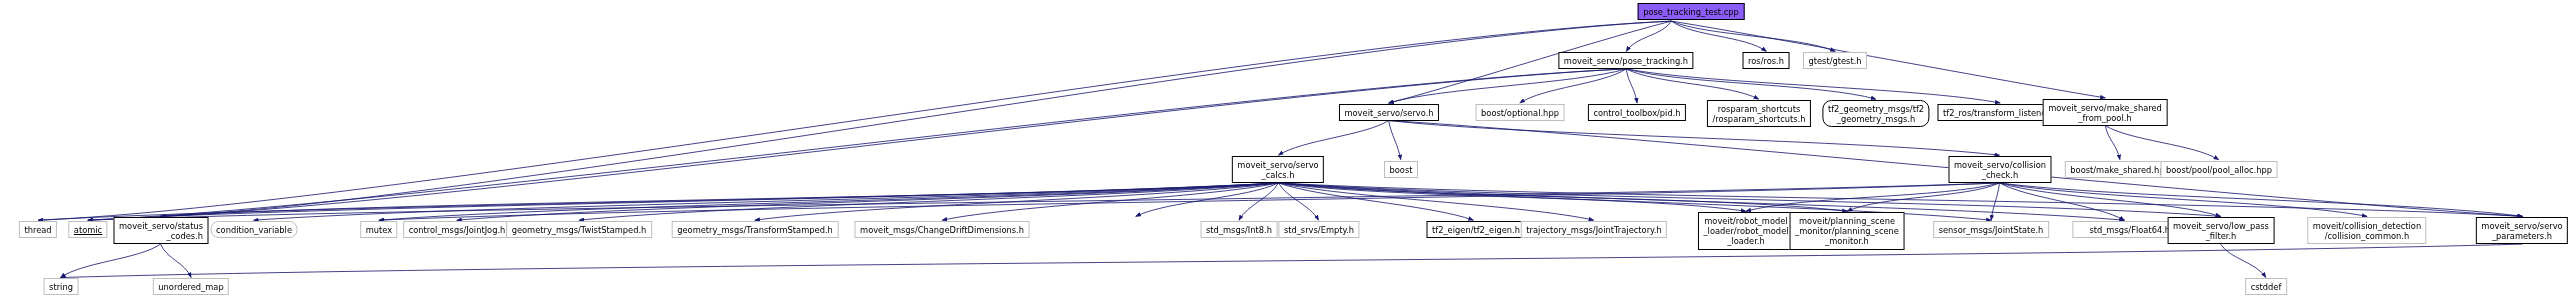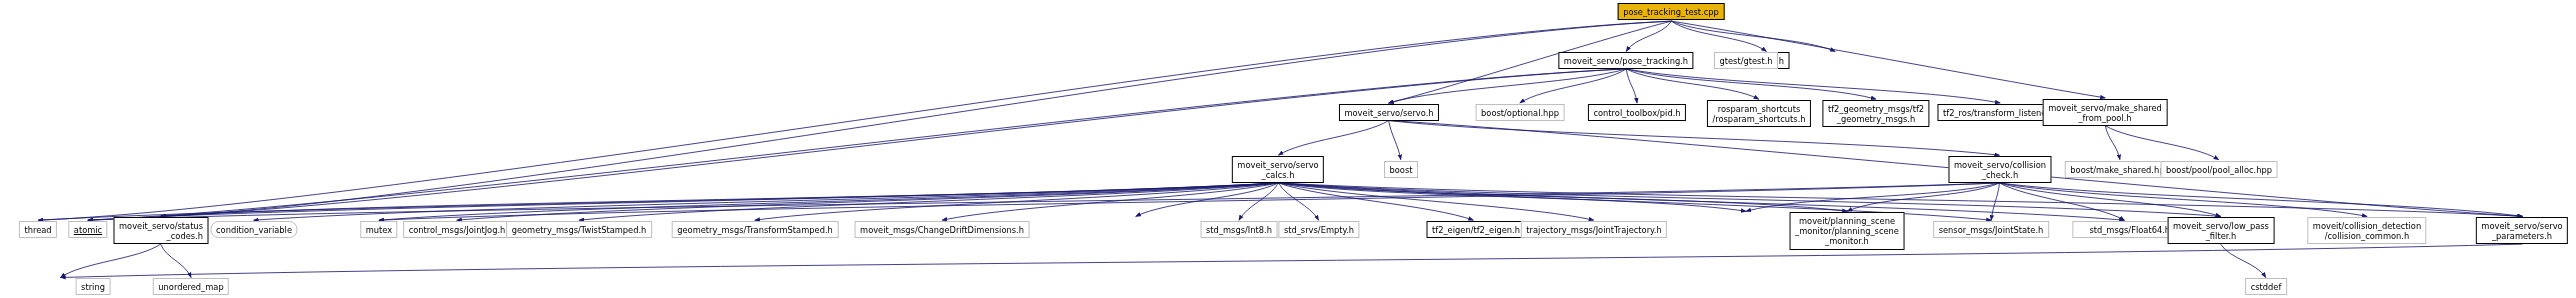--- a/index.html
+++ b/index.html
@@ -20,21 +20,21 @@
     border:0.6px solid #bebebe;
     color:#000000;
     font-size:8.3px;
     line-height:10.2px;
     padding:2.5px 4.5px;
     text-align:center;
     white-space:pre-line;
     box-sizing:content-box;
   }
   .node.linked{border-color:#000000;}
-  .node.root{border:1.3px solid #000000;background:#eab308;}
+  .node.root{border:1.3px solid #000000;background:#8b5cf6;margin-left:20px;}
 </style>
 </head>
 <body>
 
 <div id="graph">
     <svg width="2576" height="299" viewBox="0 0 4044 469">
       <defs>
         <marker id="arrow" markerWidth="9" markerHeight="7" refX="8" refY="3.5" orient="auto" markerUnits="userSpaceOnUse">
           <path d="M0,0 L9,3.5 L0,7 Z" fill="#191970"></path>
         </marker>
@@ -90,27 +90,27 @@
       <path d="M 3139 287 C 3265.94 311, 3589.06 315, 3716 339.5" fill="none" stroke="#191970" stroke-width="1.3" marker-end="url(#arrow)"></path>
       <path d="M 3139 287 C 3319.62 311, 3779.38 315, 3960 339.5" fill="none" stroke="#191970" stroke-width="1.3" marker-end="url(#arrow)"></path>
       <path d="M 252 383 C 217.46 407, 129.54 411, 95 435.5" fill="none" stroke="#191970" stroke-width="1.3" marker-end="url(#arrow)"></path>
       <path d="M 252 383 C 262.56 407, 289.44 411, 300 435.5" fill="none" stroke="#191970" stroke-width="1.3" marker-end="url(#arrow)"></path>
       <path d="M 3486 383 C 3501.62 407, 3541.38 411, 3557 435.5" fill="none" stroke="#191970" stroke-width="1.3" marker-end="url(#arrow)"></path>
       <path d="M 3960 383 C 3109.7 407, 945.3 411, 95 435.5" fill="none" stroke="#191970" stroke-width="1.3" marker-end="url(#arrow)"></path>
     </svg>
     <div class="node root" style="left: 1671px; top: 3.2px;">pose_tracking_test.cpp</div>
     <div class="node linked" style="left: 1626px; top: 52px;">moveit_servo/pose_tracking.h</div>
     <div class="node linked" style="left: 1766px; top: 52px;">ros/ros.h</div>
-    <div class="node external" style="left: 1746px; top: 52px;">gtest/gtest.h</div>
+    <div class="node external" style="left: 1835px; top: 52px;">gtest/gtest.h</div>
     <div class="node linked" style="left: 1389px; top: 104px;">moveit_servo/servo.h</div>
     <div class="node external" style="left: 1520px; top: 104px;">boost/optional.hpp</div>
     <div class="node linked" style="left: 1637px; top: 104px;">control_toolbox/pid.h</div>
     <div class="node linked" style="left: 1759px; top: 100px;">rosparam_shortcuts
 /rosparam_shortcuts.h</div>
-    <div class="node linked" style="left: 1876px; top: 100px;">tf2_geometry_msgs/tf2
+    <div class="node linked" style="left: 1876px; top: 100px; border-radius: 9px;">tf2_geometry_msgs/tf2
 _geometry_msgs.h</div>
     <div class="node linked" style="left: 2000px; top: 104px;">tf2_ros/transform_listener.h</div>
     <div class="node linked" style="left: 2105px; top: 99px;">moveit_servo/make_shared
 _from_pool.h</div>
     <div class="node linked" style="left: 1278px; top: 156px;">moveit_servo/servo
 _calcs.h</div>
     <div class="node external" style="left: 1401px; top: 161px;">boost</div>
     <div class="node linked" style="left: 2000px; top: 156px;">moveit_servo/collision
 _check.h</div>
     <div class="node external" style="left: 2120px; top: 161px;">boost/make_shared.hpp</div>
@@ -122,28 +122,31 @@
     <div class="node external" style="left: 254px; top: 221px; border-radius: 8px;">condition_variable</div>
     <div class="node external" style="left: 379px; top: 221px;">mutex</div>
     <div class="node external" style="left: 457px; top: 221px;">control_msgs/JointJog.h</div>
     <div class="node external" style="left: 579px; top: 221px;">geometry_msgs/TwistStamped.h</div>
     <div class="node external" style="left: 755px; top: 221px;">geometry_msgs/TransformStamped.h</div>
     <div class="node external" style="left: 942px; top: 221px;">moveit_msgs/ChangeDriftDimensions.h</div>
     <div class="node external" style="left: 1239px; top: 221px;">std_msgs/Int8.h</div>
     <div class="node external" style="left: 1319px; top: 221px;">std_srvs/Empty.h</div>
     <div class="node linked" style="left: 1476px; top: 221px;">tf2_eigen/tf2_eigen.h</div>
     <div class="node external" style="left: 1594px; top: 221px;">trajectory_msgs/JointTrajectory.h</div>
+    <div class="node linked" style="left: 1746px; top: 212px;">moveit/robot_model
+_loader/robot_model
+_loader.h</div>
     <div class="node linked" style="left: 1847px; top: 212px;">moveit/planning_scene
 _monitor/planning_scene
 _monitor.h</div>
     <div class="node external" style="left: 1991px; top: 221px;">sensor_msgs/JointState.h</div>
     <div class="node external" style="left: 2124px; top: 221px; padding-left: 16px;">std_msgs/Float64.h</div>
     <div class="node linked" style="left: 2221px; top: 217px;">moveit_servo/low_pass
 _filter.h</div>
     <div class="node external" style="left: 2367px; top: 217px;">moveit/collision_detection
 /collision_common.h</div>
     <div class="node linked" style="left: 2522px; top: 217px;">moveit_servo/servo
 _parameters.h</div>
-    <div class="node external" style="left: 61px; top: 278px; margin-left: 32px;">string</div>
+    <div class="node external" style="left: 61px; top: 278px;">string</div>
     <div class="node external" style="left: 191px; top: 278px;">unordered_map</div>
     <div class="node external" style="left: 2266px; top: 278px;">cstddef</div>
   </div>
 
 
 </body></html>

